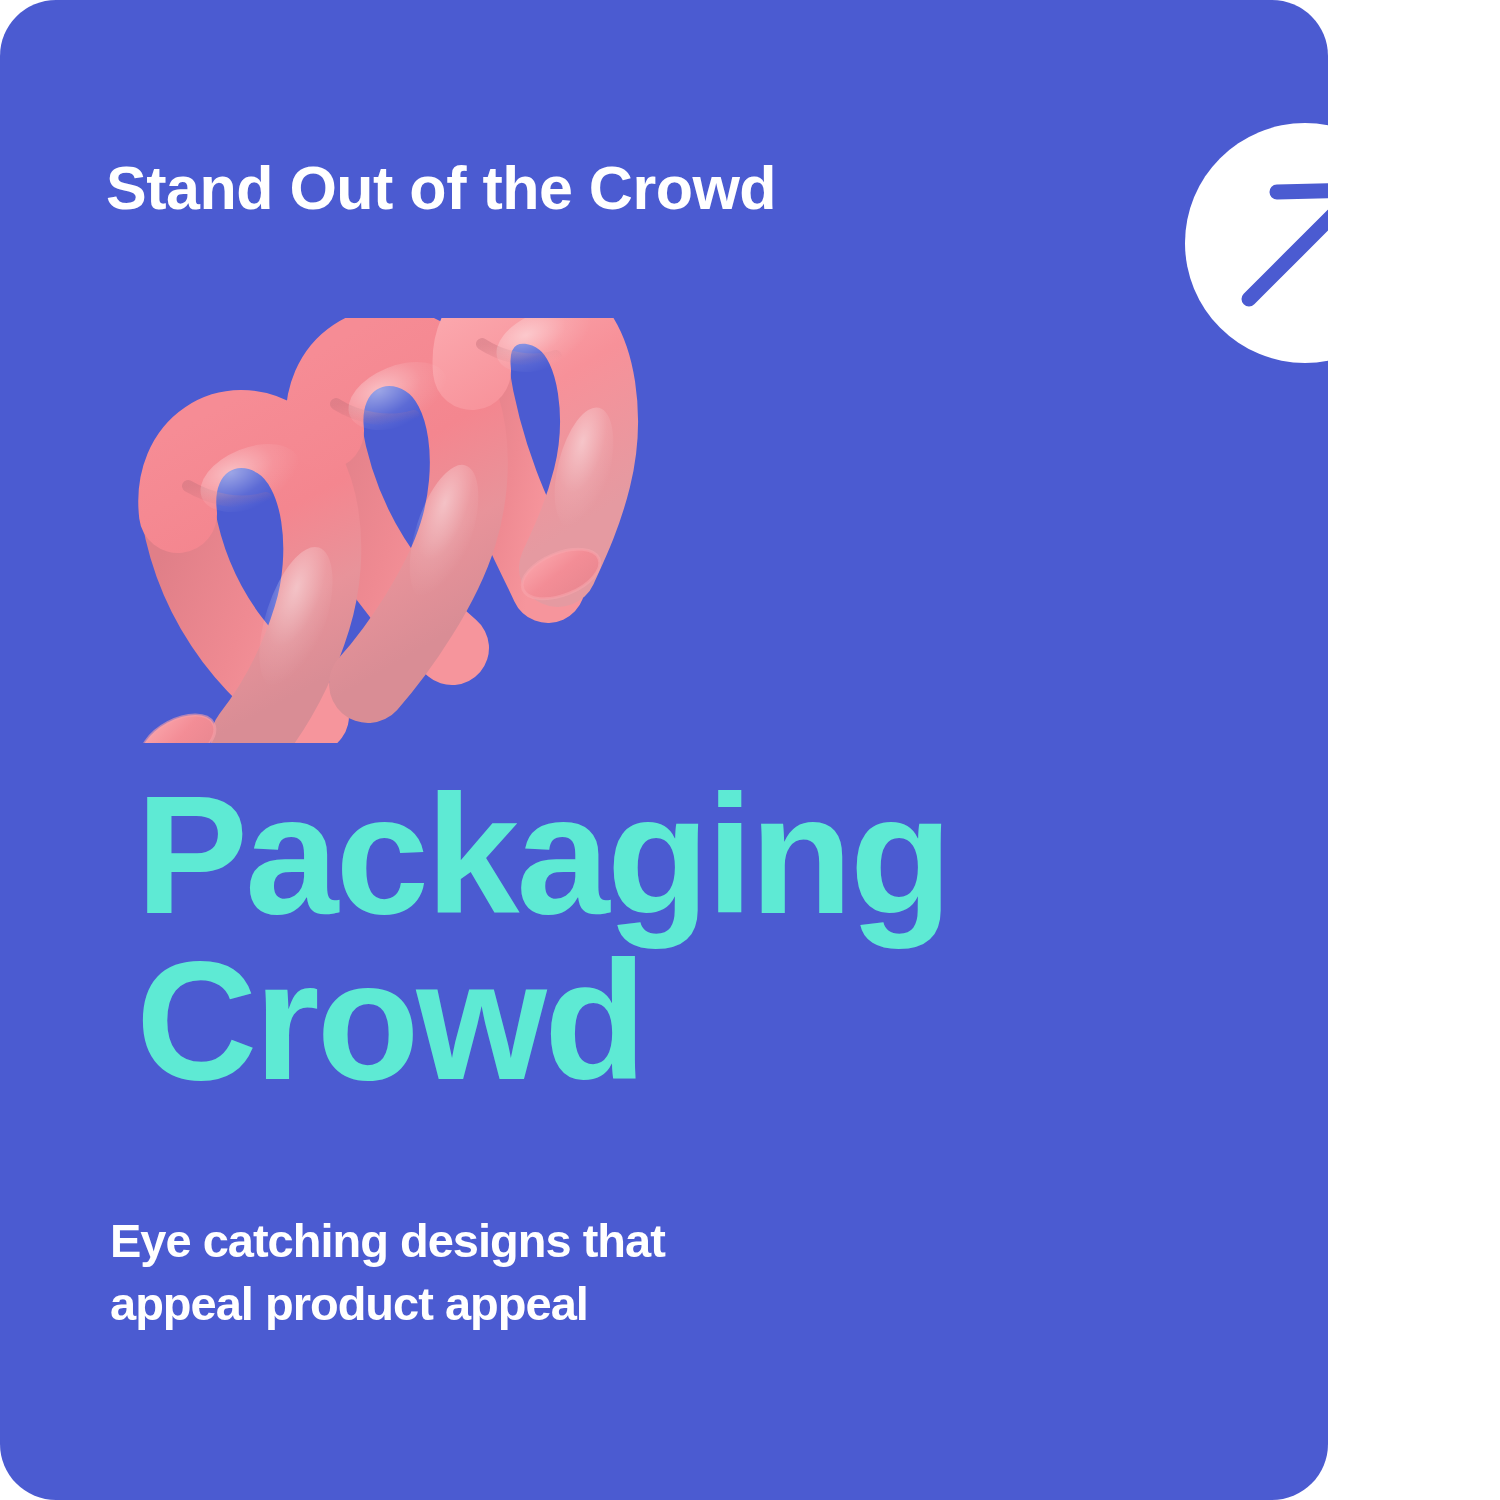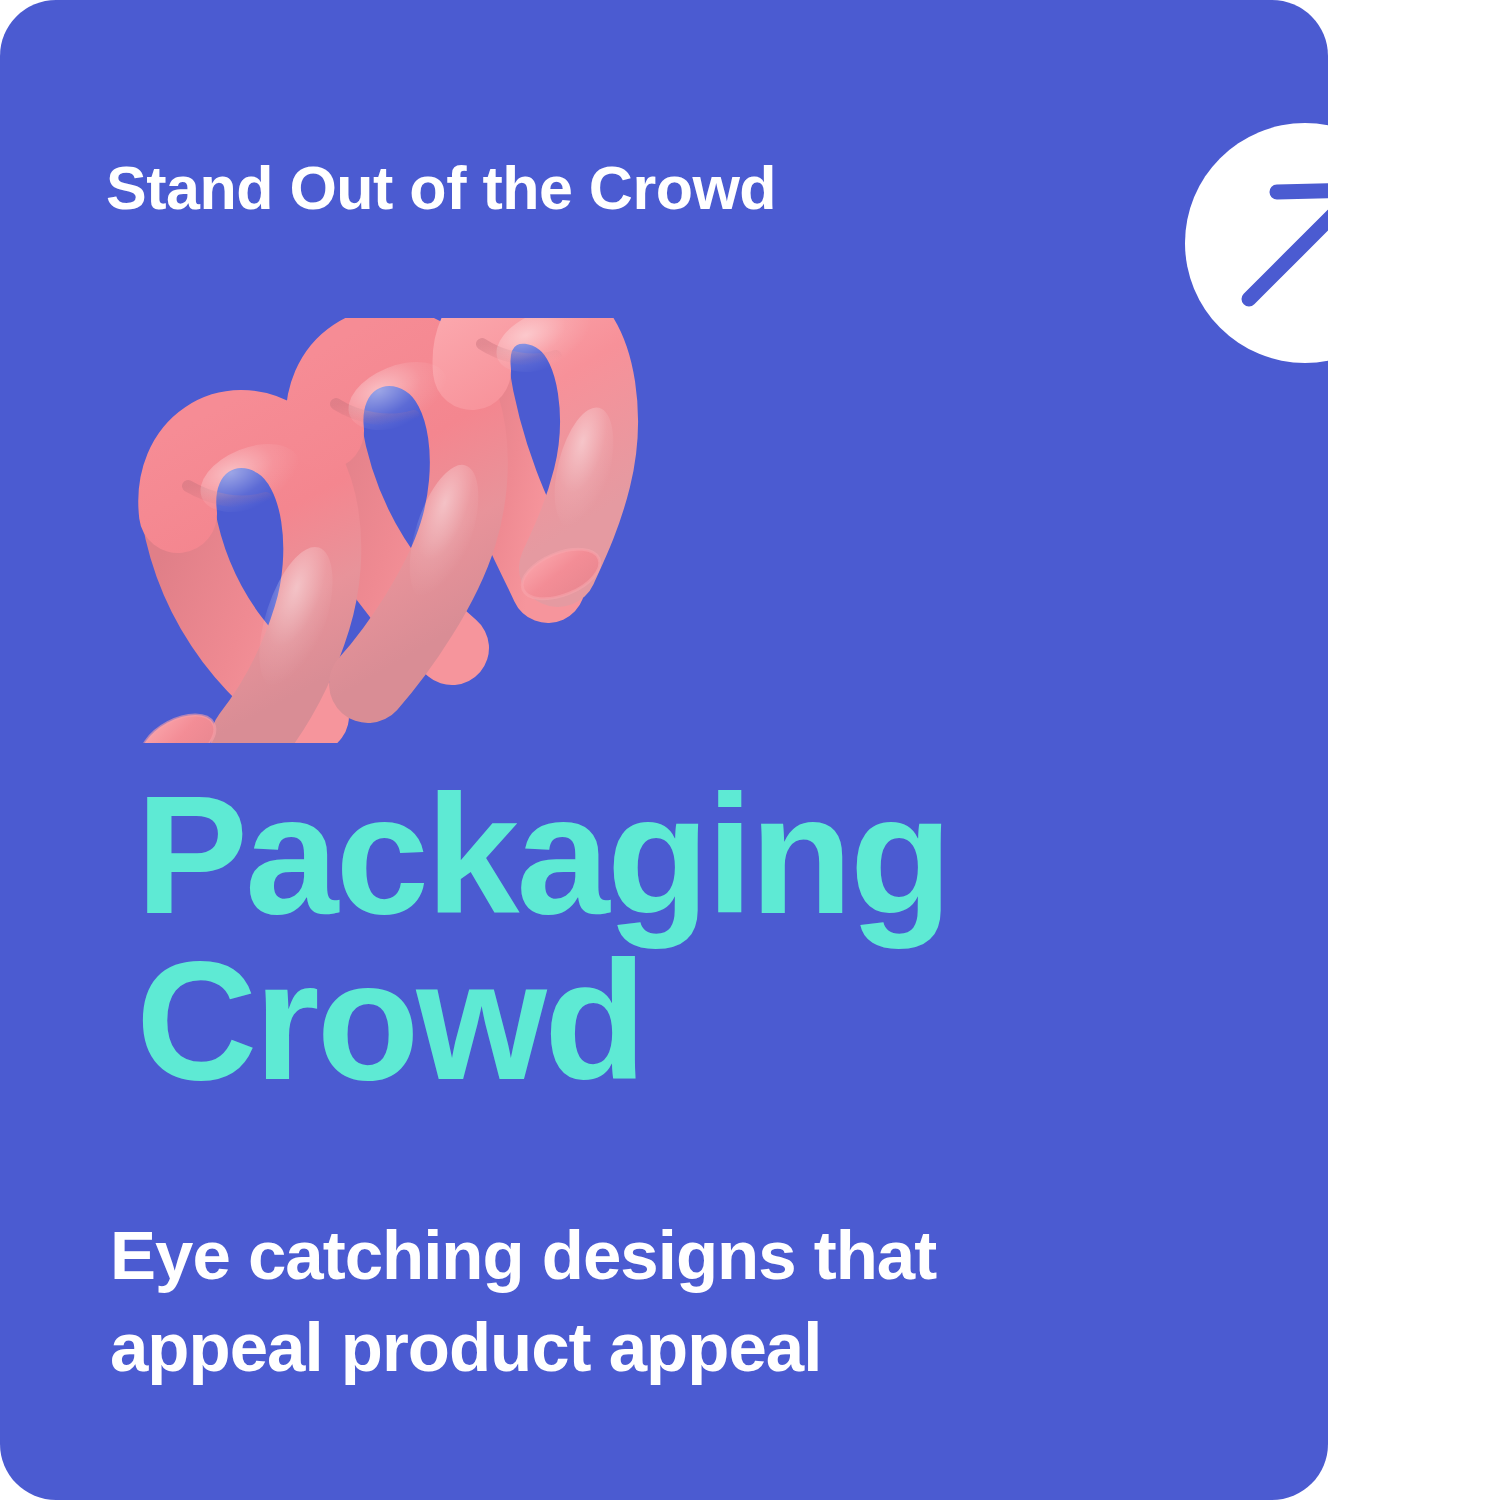--- a/index.html
+++ b/index.html
@@ -81,21 +81,21 @@
   }
   #headline .hl-line { display: block; white-space: nowrap; }
 
   
   #subtitle {
     position: absolute;
     left: 110px;
     top: 1210px;
     width: 1110px;
     color: #ffffff;
-    font-size: 69px;
+    font-size: 47px;
     font-weight: bold;
     line-height: 1.33;
     letter-spacing: -1px;
   }
   #subtitle .sub-line { display: block; white-space: nowrap; }
 </style>
 </head>
 <body>
 
 <div id="card" style="background: rgb(75, 91, 209); border-radius: 56px;">

